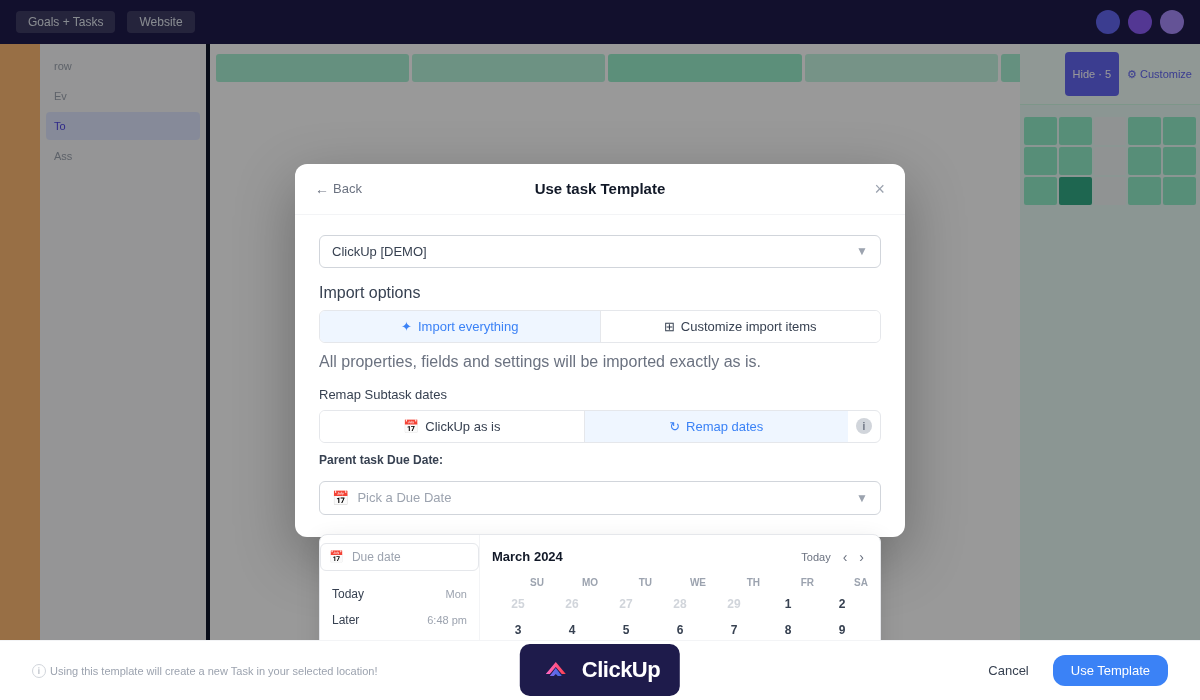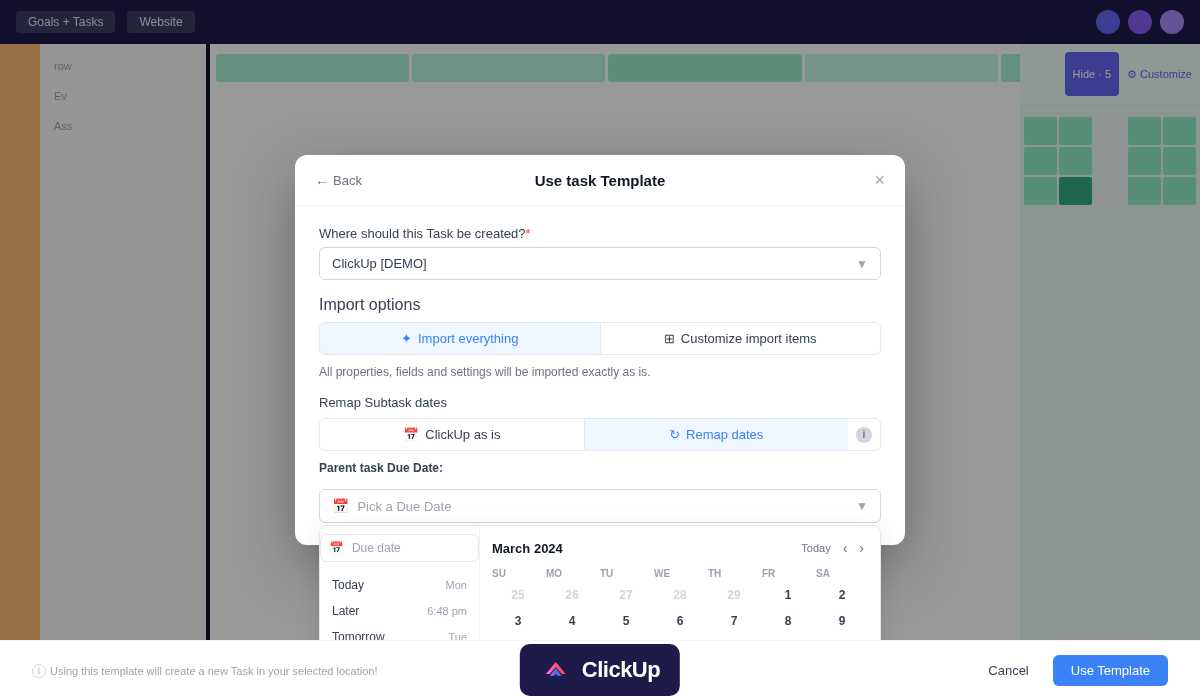--- a/index.html
+++ b/index.html
@@ -212,21 +212,21 @@
     .import-btn.inactive {
       background: #fff;
       color: #374151;
     }
     .import-btn-divider {
       width: 1px;
       background: #e5e7eb;
     }
 
     .import-note {
-      font-size: 12px;
+      font-size: 16px;
       color: #6b7280;
       margin-bottom: 16px;
     }
 
     .remap-label {
       font-size: 13px;
       font-weight: 500;
       color: #374151;
       margin-bottom: 8px;
     }
@@ -380,21 +380,21 @@
 
     .cal-grid {
       display: grid;
       grid-template-columns: repeat(7, 1fr);
       gap: 2px;
     }
     .cal-day-header {
       font-size: 10px;
       font-weight: 600;
       color: #9ca3af;
-      text-align: left;
+      text-align: right;
       padding: 2px 0;
     }
     .cal-day {
       font-size: 12px;
       color: #374151;
       text-align: center;
       padding: 4px 2px;
       border-radius: 50%;
       cursor: pointer;
       width: 24px;
@@ -460,21 +460,21 @@
       border: none;
       font-size: 13px;
       color: #374151;
       cursor: pointer;
       padding: 8px 12px;
     }
     .use-template-btn {
       background: #3b82f6;
       color: #fff;
       border: none;
-      border-radius: 6px;
+      border-radius: 12px;
       padding: 8px 18px;
       font-size: 13px;
       font-weight: 500;
       cursor: pointer;
     }
 
     
     .clickup-logo {
       position: fixed;
       bottom: 30px;
@@ -532,20 +532,21 @@
     <div class="app-topbar-tab">Website</div>
     <div style="margin-left:auto; display:flex; gap:8px;">
       <div style="width:24px;height:24px;border-radius:50%;background:#6366f1;"></div>
       <div style="width:24px;height:24px;border-radius:50%;background:#8b5cf6;"></div>
       <div style="width:24px;height:24px;border-radius:50%;background:#a78bfa;"></div>
     </div>
   </div>
   <div class="app-sidebar">
     <div class="sidebar-item-bg" style="margin-top:8px;">row</div>
     <div class="sidebar-item-bg">Ev</div>
+    <div class="sidebar-item-bg active">To</div>
     <div class="sidebar-item-bg">Ass</div>
   </div>
   <div class="app-main">
     <div style="display:grid;grid-template-columns:repeat(5,1fr);gap:3px;padding:6px;margin-top:4px;">
       <div style="height:28px;background:#6ee7b7;border-radius:3px;opacity:0.6;"></div>
       <div style="height:28px;background:#6ee7b7;border-radius:3px;opacity:0.5;"></div>
       <div style="height:28px;background:#6ee7b7;border-radius:3px;opacity:0.7;"></div>
       <div style="height:28px;background:#6ee7b7;border-radius:3px;opacity:0.4;"></div>
       <div style="height:28px;background:#6ee7b7;border-radius:3px;opacity:0.6;"></div>
     </div>
@@ -582,23 +583,20 @@
       <div class="back-btn">
         <span class="back-arrow">←</span>
         <span>Back</span>
       </div>
       <span class="modal-title">Use task Template</span>
       <button class="close-btn">×</button>
     </div>
 
     <div class="modal-body">
 
-      <div class="field-label">
-        <span>Where should this Task be created?</span><span class="required">*</span>
-      </div>
       <div class="select-dropdown">
         <span>ClickUp [DEMO]</span>
         <span class="chevron-down">▼</span>
       </div>
 
       <div class="section-label">Import options</div>
       <div class="import-options">
         <button class="import-btn active">
           <span>✦</span>
           <span>Import everything</span>

